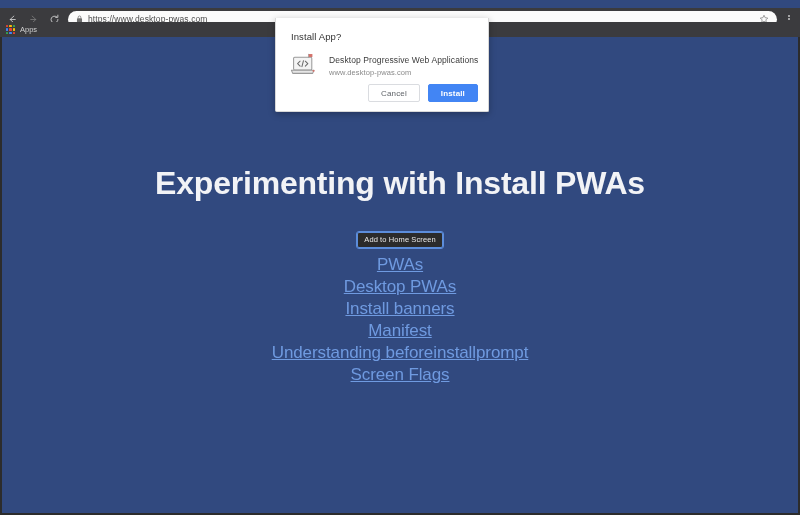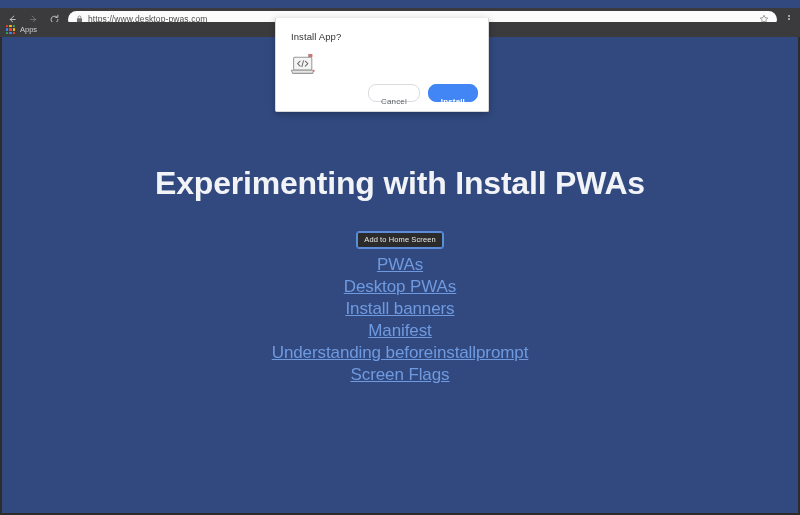--- a/index.html
+++ b/index.html
@@ -245,22 +245,22 @@
     position: absolute;
     right: 10px;
     bottom: 9px;
     display: flex;
     align-items: center;
     gap: 8px;
   }
   .btn {
     font-family: "Liberation Sans", sans-serif;
     font-size: 8px;
-    border-radius: 8px;
-    padding: 8px 12px;
+    border-radius: 2px;
+    padding: 0 12px;
     height: 18px;
     line-height: 18px;
     cursor: pointer;
     box-sizing: border-box;
     letter-spacing: 0.15px;
   }
   .btn-cancel {
     background: #ffffff;
     color: #5f6368;
     border: 1px solid #dadce0;
@@ -388,20 +388,24 @@
 
           <path d="M11.5 9.5 L8.6 12.3 L11.5 15.1" fill="none" stroke="#6b6b6b" stroke-width="1.2" stroke-linecap="round" stroke-linejoin="round"></path>
           <path d="M17.5 9.5 L20.4 12.3 L17.5 15.1" fill="none" stroke="#6b6b6b" stroke-width="1.2" stroke-linecap="round" stroke-linejoin="round"></path>
           <line x1="15.4" y1="8.9" x2="13.6" y2="15.7" stroke="#6b6b6b" stroke-width="1.2" stroke-linecap="round"></line>
 
           <line x1="21.5" y1="1.5" x2="21.5" y2="5" stroke="#9a9a9a" stroke-width="1.2" stroke-linecap="round"></line>
           <rect x="21.5" y="1.2" width="4.2" height="3.4" fill="#d4726a"></rect>
           <rect x="26" y="19.6" width="2" height="2" fill="#d4726a"></rect>
         </svg>
       </span>
+      <div class="app-meta">
+        <div class="app-name">Desktop Progressive Web Applications</div>
+        <div class="app-origin">www.desktop-pwas.com</div>
+      </div>
     </div>
 
     <div class="dialog-actions">
       <button class="btn btn-cancel">Cancel</button>
       <button class="btn btn-install">Install</button>
     </div>
   </div>
 
 </div>
 

